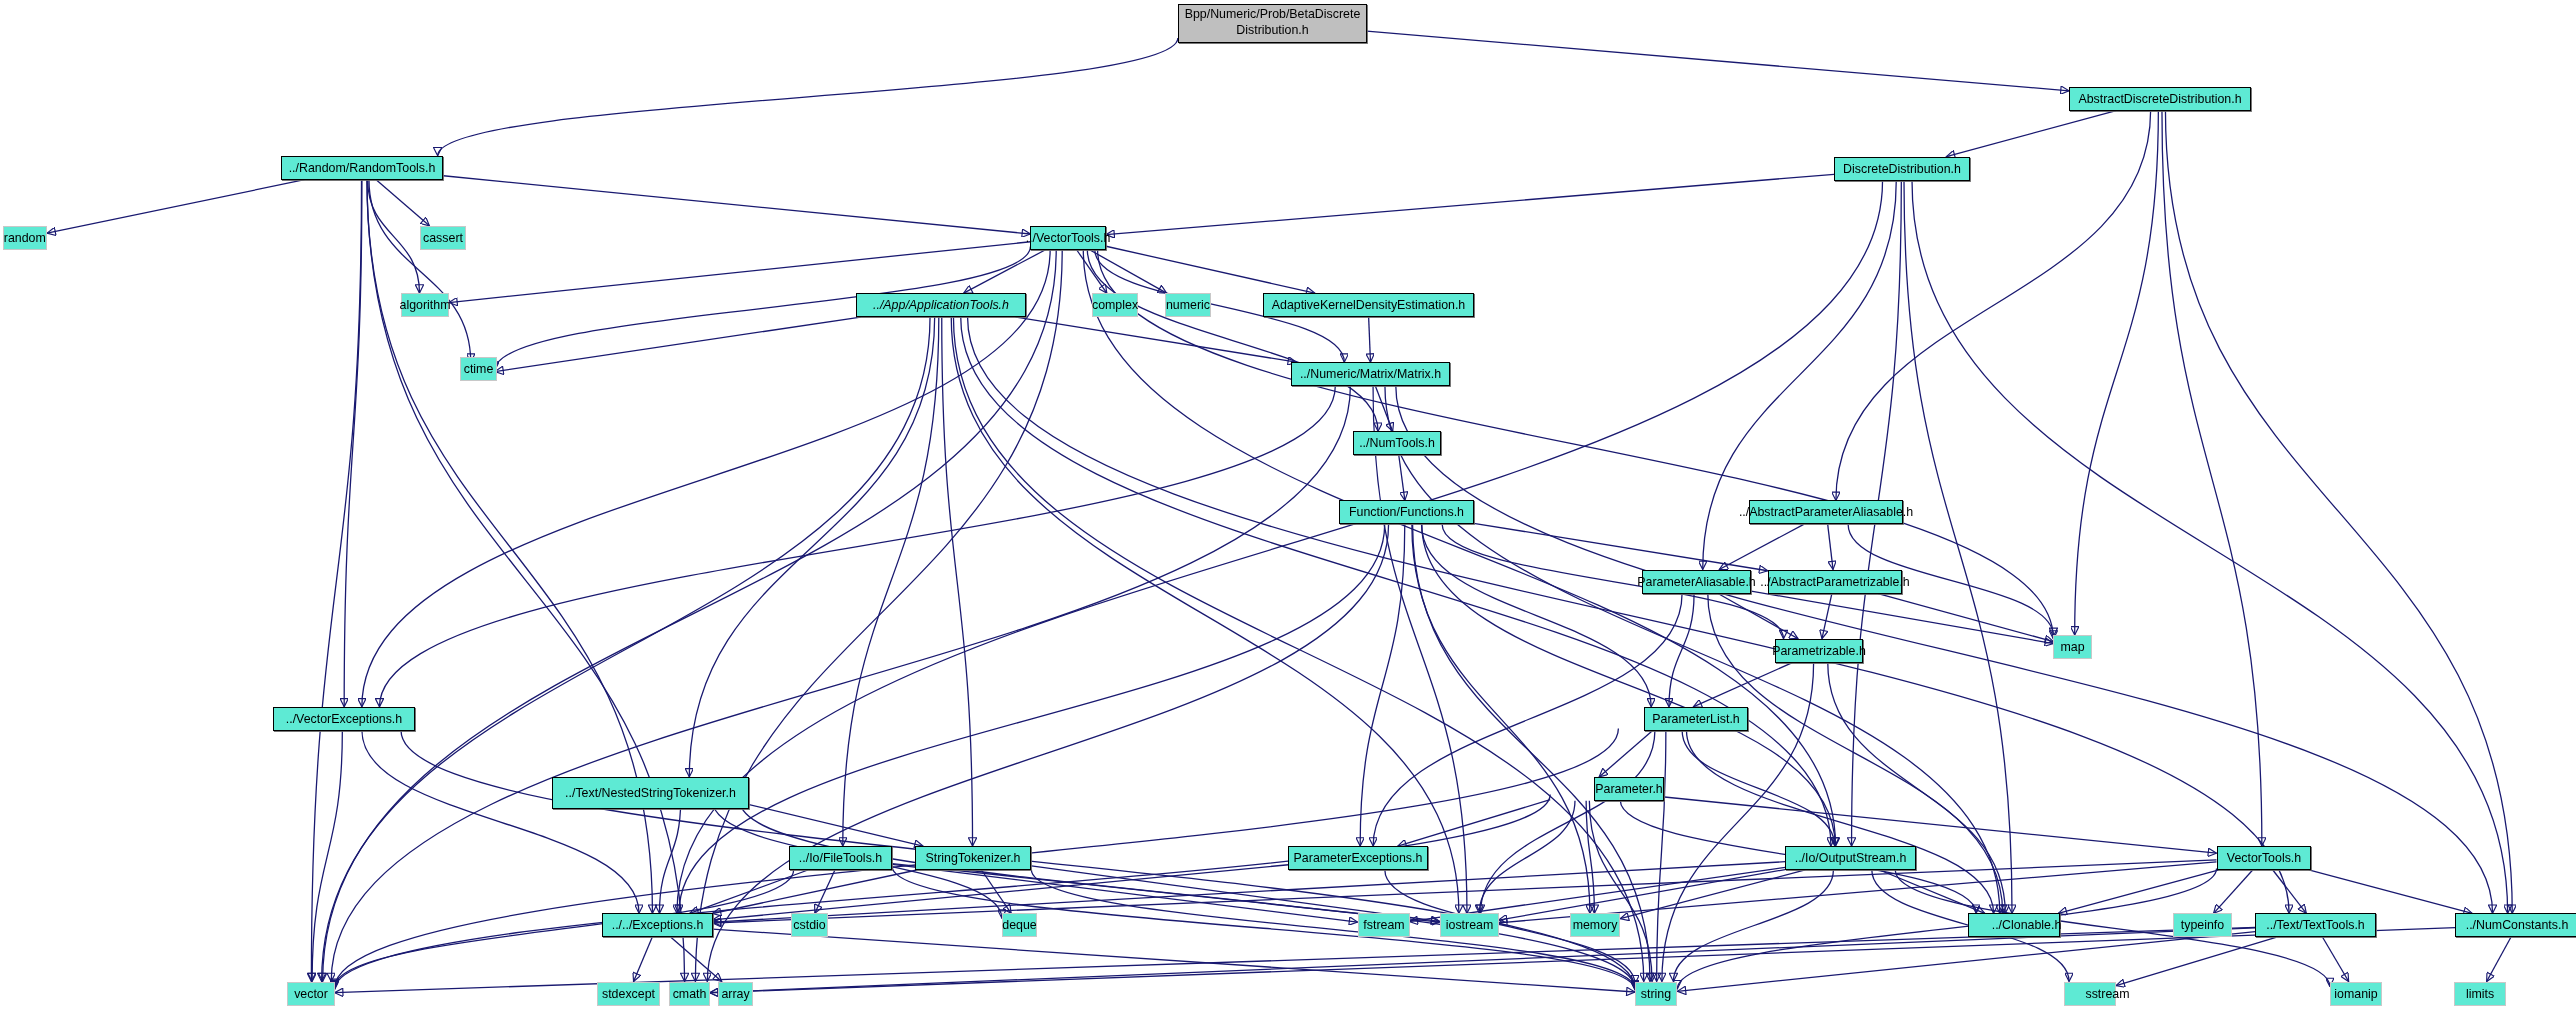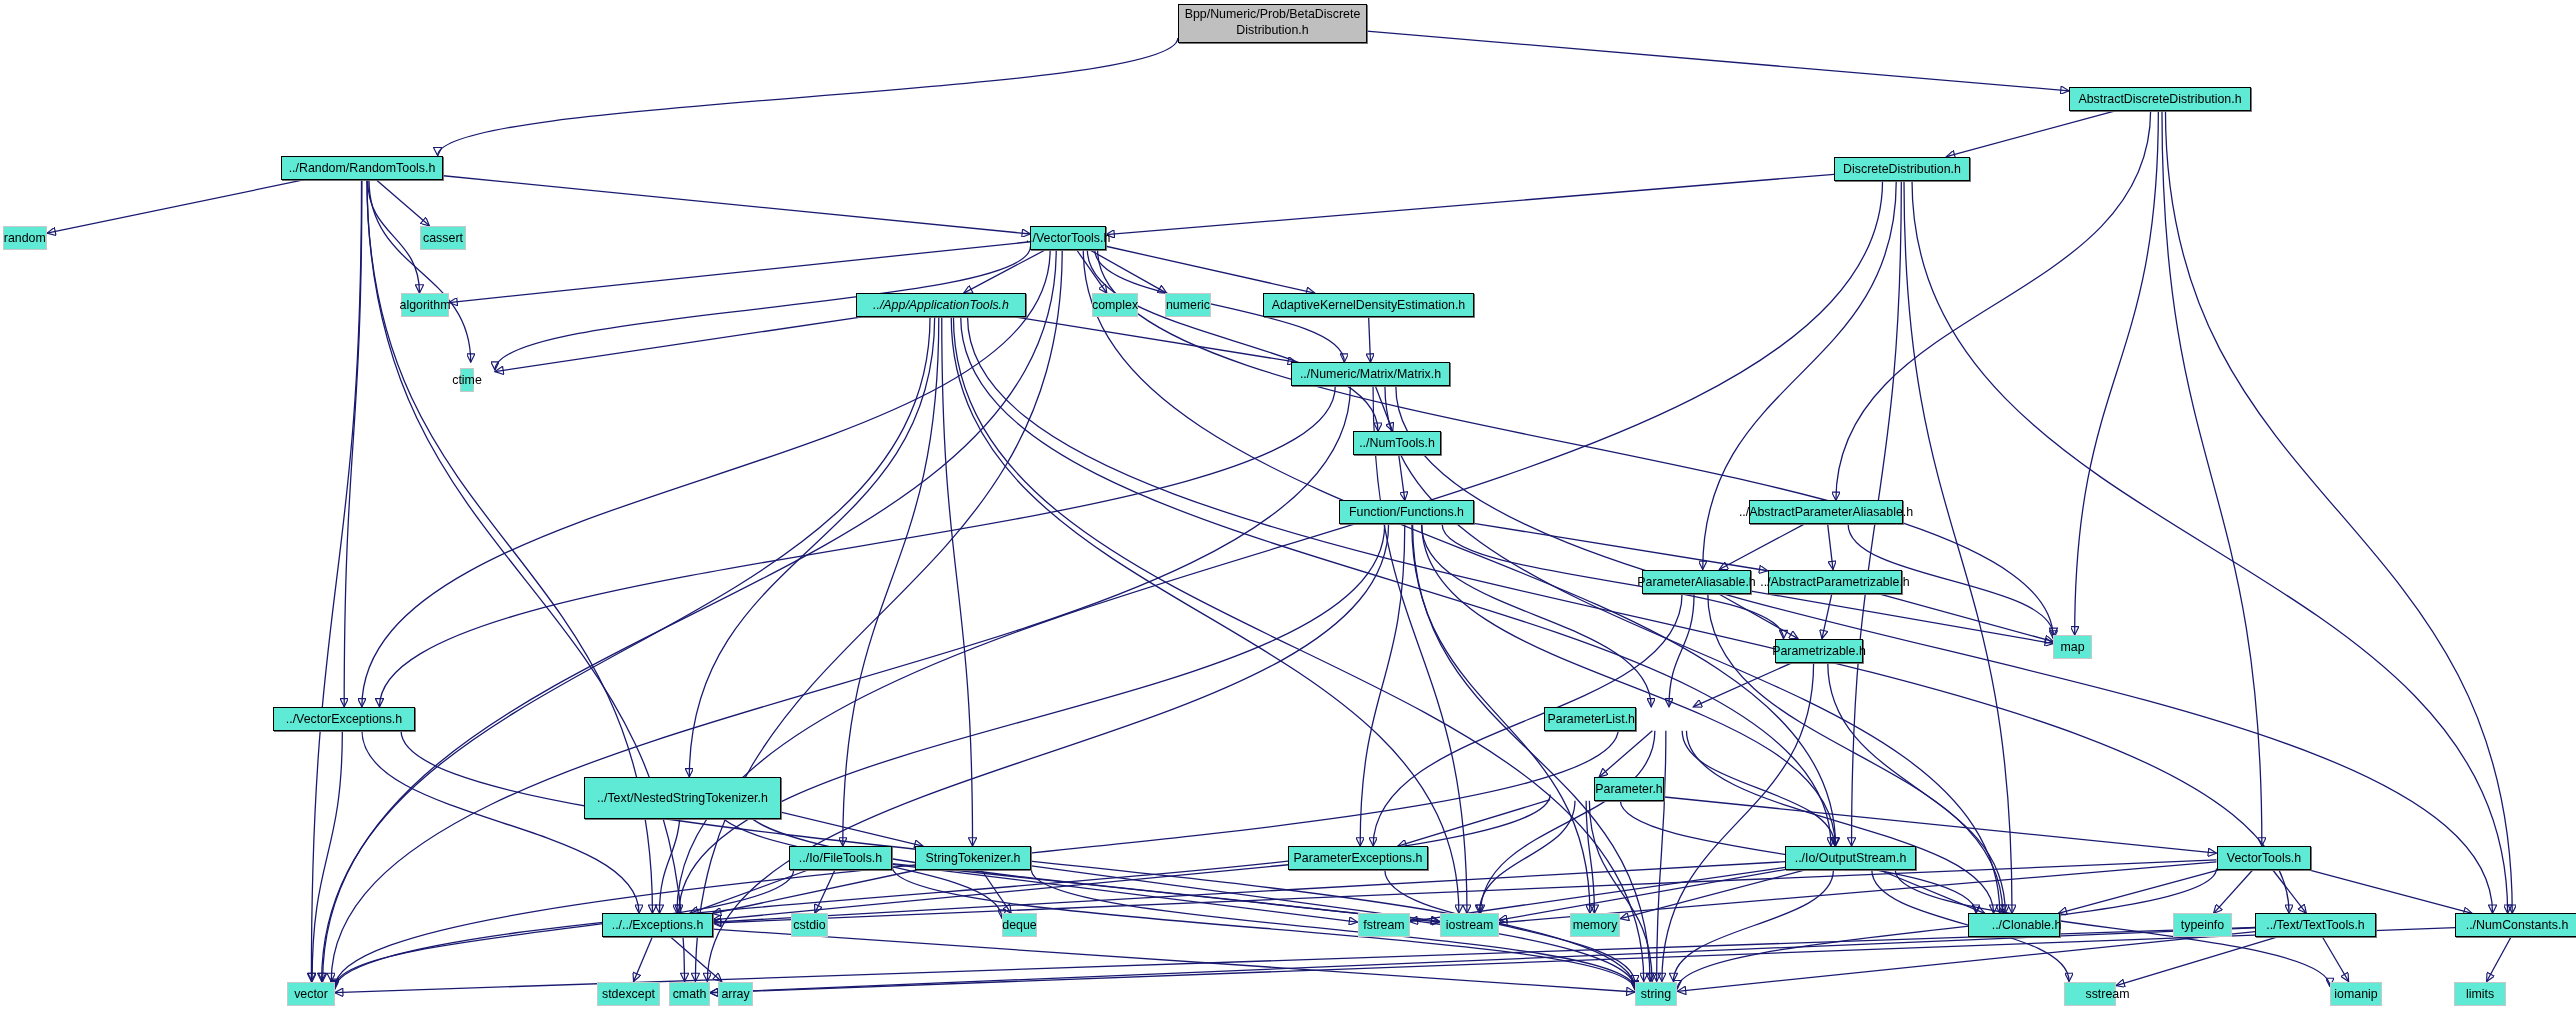--- a/index.html
+++ b/index.html
@@ -185,21 +185,21 @@
       </div>
       <div class="node system" style="left: 1165px; top: 293px; width: 46px; height: 24px;">
         <span style="white-space: pre;">numeric</span>
       </div>
       <div class="node local" style="left: 856px; top: 293px; width: 170px; height: 24px;">
         <span style="white-space: pre; font-style: italic;">../App/ApplicationTools.h</span>
       </div>
       <div class="node local" style="left: 1263px; top: 293px; width: 211px; height: 24px;">
         <span style="white-space: pre;">AdaptiveKernelDensityEstimation.h</span>
       </div>
-      <div class="node system" style="left: 460px; top: 368px; width: 14px; height: 24px;">
+      <div class="node system" style="left: 460px; top: 357px; width: 37px; height: 24px;">
         <span style="white-space: pre;">ctime</span>
       </div>
       <div class="node local" style="left: 1291px; top: 362px; width: 159px; height: 24px;">
         <span style="white-space: pre;">../Numeric/Matrix/Matrix.h</span>
       </div>
       <div class="node local" style="left: 1353px; top: 431px; width: 88px; height: 24px;">
         <span style="white-space: pre;">../NumTools.h</span>
       </div>
       <div class="node local" style="left: 1339px; top: 500px; width: 135px; height: 24px;">
         <span style="white-space: pre;">Function/Functions.h</span>
@@ -215,24 +215,24 @@
       </div>
       <div class="node system" style="left: 2053px; top: 635px; width: 39px; height: 24px;">
         <span style="white-space: pre;">map</span>
       </div>
       <div class="node local" style="left: 1775px; top: 639px; width: 88px; height: 24px;">
         <span style="white-space: pre;">Parametrizable.h</span>
       </div>
       <div class="node local" style="left: 273px; top: 707px; width: 142px; height: 24px;">
         <span style="white-space: pre;">../VectorExceptions.h</span>
       </div>
-      <div class="node local" style="left: 1544px; top: 707px; width: 92px; height: 24px; justify-content: flex-end;">
+      <div class="node local" style="left: 1644px; top: 707px; width: 104px; height: 24px;">
         <span style="white-space: pre;">ParameterList.h</span>
       </div>
-      <div class="node local" style="left: 584px; top: 777px; width: 197px; height: 42px;">
+      <div class="node local" style="left: 552px; top: 777px; width: 197px; height: 32px;">
         <span style="white-space: pre;">../Text/NestedStringTokenizer.h</span>
       </div>
       <div class="node local" style="left: 1550px; top: 777px; width: 70px; height: 24px; margin-left: 44px;">
         <span style="white-space: pre;">Parameter.h</span>
       </div>
       <div class="node local" style="left: 789px; top: 846px; width: 103px; height: 24px;">
         <span style="white-space: pre;">../Io/FileTools.h</span>
       </div>
       <div class="node local" style="left: 915px; top: 846px; width: 116px; height: 24px;">
         <span style="white-space: pre;">StringTokenizer.h</span>

